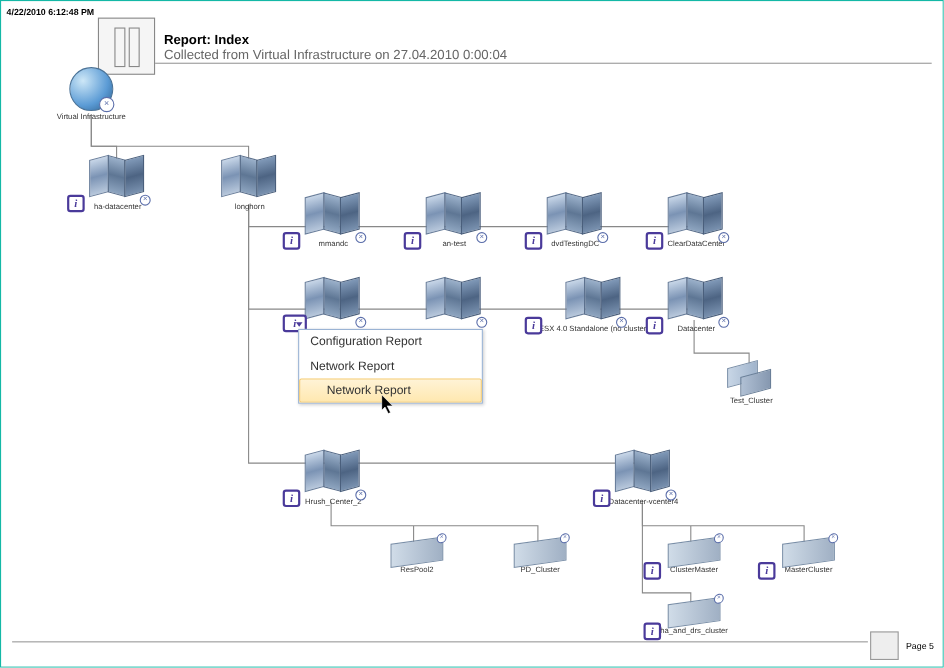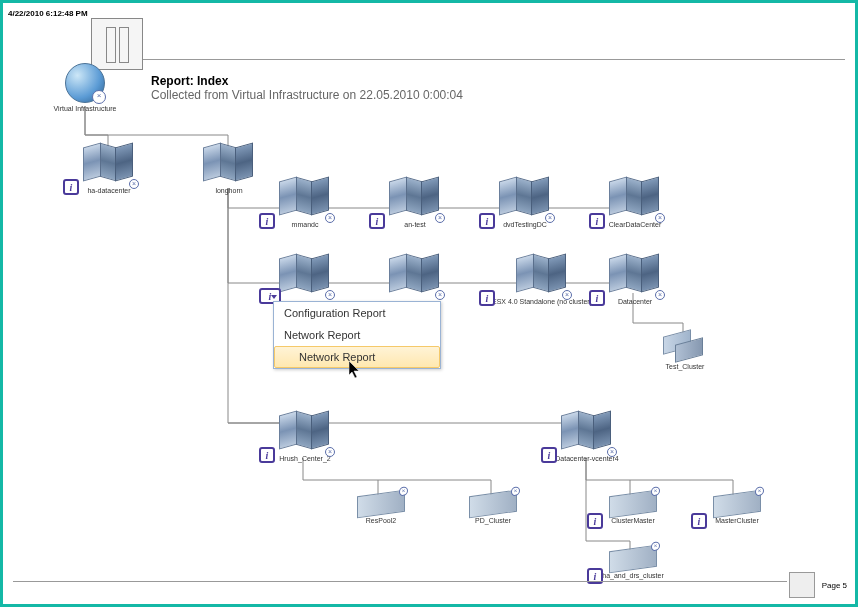--- a/index.html
+++ b/index.html
@@ -1,22 +1,22 @@
 <!DOCTYPE html>
 <html><head>
 <meta charset="utf-8">
 <style>
 *{box-sizing:border-box;margin:0;padding:0;}
 body{font-family:Arial,sans-serif;font-size:10px;background:#fff;}
-.page{position:relative;width:858px;height:607px;border:3px solid #14b8a6;}
+.page{position:relative;width:858px;height:607px;border:1px solid #14b8a6;}
 .timestamp{position:absolute;top:6px;left:5px;font-size:8px;font-weight:bold;}
 .header-box{position:absolute;top:15px;left:88px;width:52px;height:52px;border:1px solid #888;background:#f5f5f5;}
 .header-box-inner{position:absolute;top:8px;left:14px;width:10px;height:36px;border:1px solid #888;}
 .header-box-inner2{position:absolute;top:8px;left:27px;width:10px;height:36px;border:1px solid #888;}
-.title-block{position:absolute;top:28px;left:148px;margin-top:43px;}
+.title-block{position:absolute;top:28px;left:148px;}
 .title-line1{font-size:12px;font-weight:bold;color:#000;}
 .title-line2{font-size:12px;color:#666;}
 .hr1{position:absolute;top:56px;left:140px;right:10px;height:1px;background:#999;}
 .hr2{position:absolute;bottom:22px;left:10px;right:68px;height:1px;background:#999;}
 .footer-box{position:absolute;bottom:6px;right:40px;width:26px;height:26px;border:1px solid #999;background:#eee;}
 .footer-text{position:absolute;bottom:14px;right:8px;font-size:8px;}
 .canvas{position:absolute;top:0;left:0;width:100%;height:100%;}
 svg.lines{position:absolute;top:0;left:0;width:858px;height:607px;pointer-events:none;}
 .node{position:absolute;text-align:center;width:76px;}
 .node-label{font-size:7px;color:#333;margin-top:2px;line-height:1.1;}
@@ -44,21 +44,21 @@
 <body>
 
 <div class="page">
   <div class="timestamp">4/22/2010 6:12:48 PM</div>
   <div class="header-box">
     <div class="header-box-inner"></div>
     <div class="header-box-inner2"></div>
   </div>
   <div class="title-block">
     <div class="title-line1">Report: Index</div>
-    <div class="title-line2">Collected from Virtual Infrastructure on 22.05.2010 0:00:04</div>
+    <div class="title-line2">Collected from Virtual Infrastructure on 27.04.2010 0:00:04</div>
   </div>
   <div class="hr1"></div>
 
   <div class="canvas">
     <svg class="lines">
       <g stroke="#888" stroke-width="1" fill="none">
         <path d="M82 103 L82 132 L105 132 L105 155"></path>
         <path d="M82 103 L82 132 L225 132 L225 155"></path>
         <path d="M225 185 L225 205 L300 205 L300 180 M300 205 L410 205 L410 178 M410 205 L520 205 L520 178 M520 205 L630 205 L630 178"></path>
         <path d="M225 185 L225 280 L300 280 L300 256 M300 280 L410 280 L410 256 M410 280 L520 280 L520 256 M520 280 L630 280 L630 256"></path>

